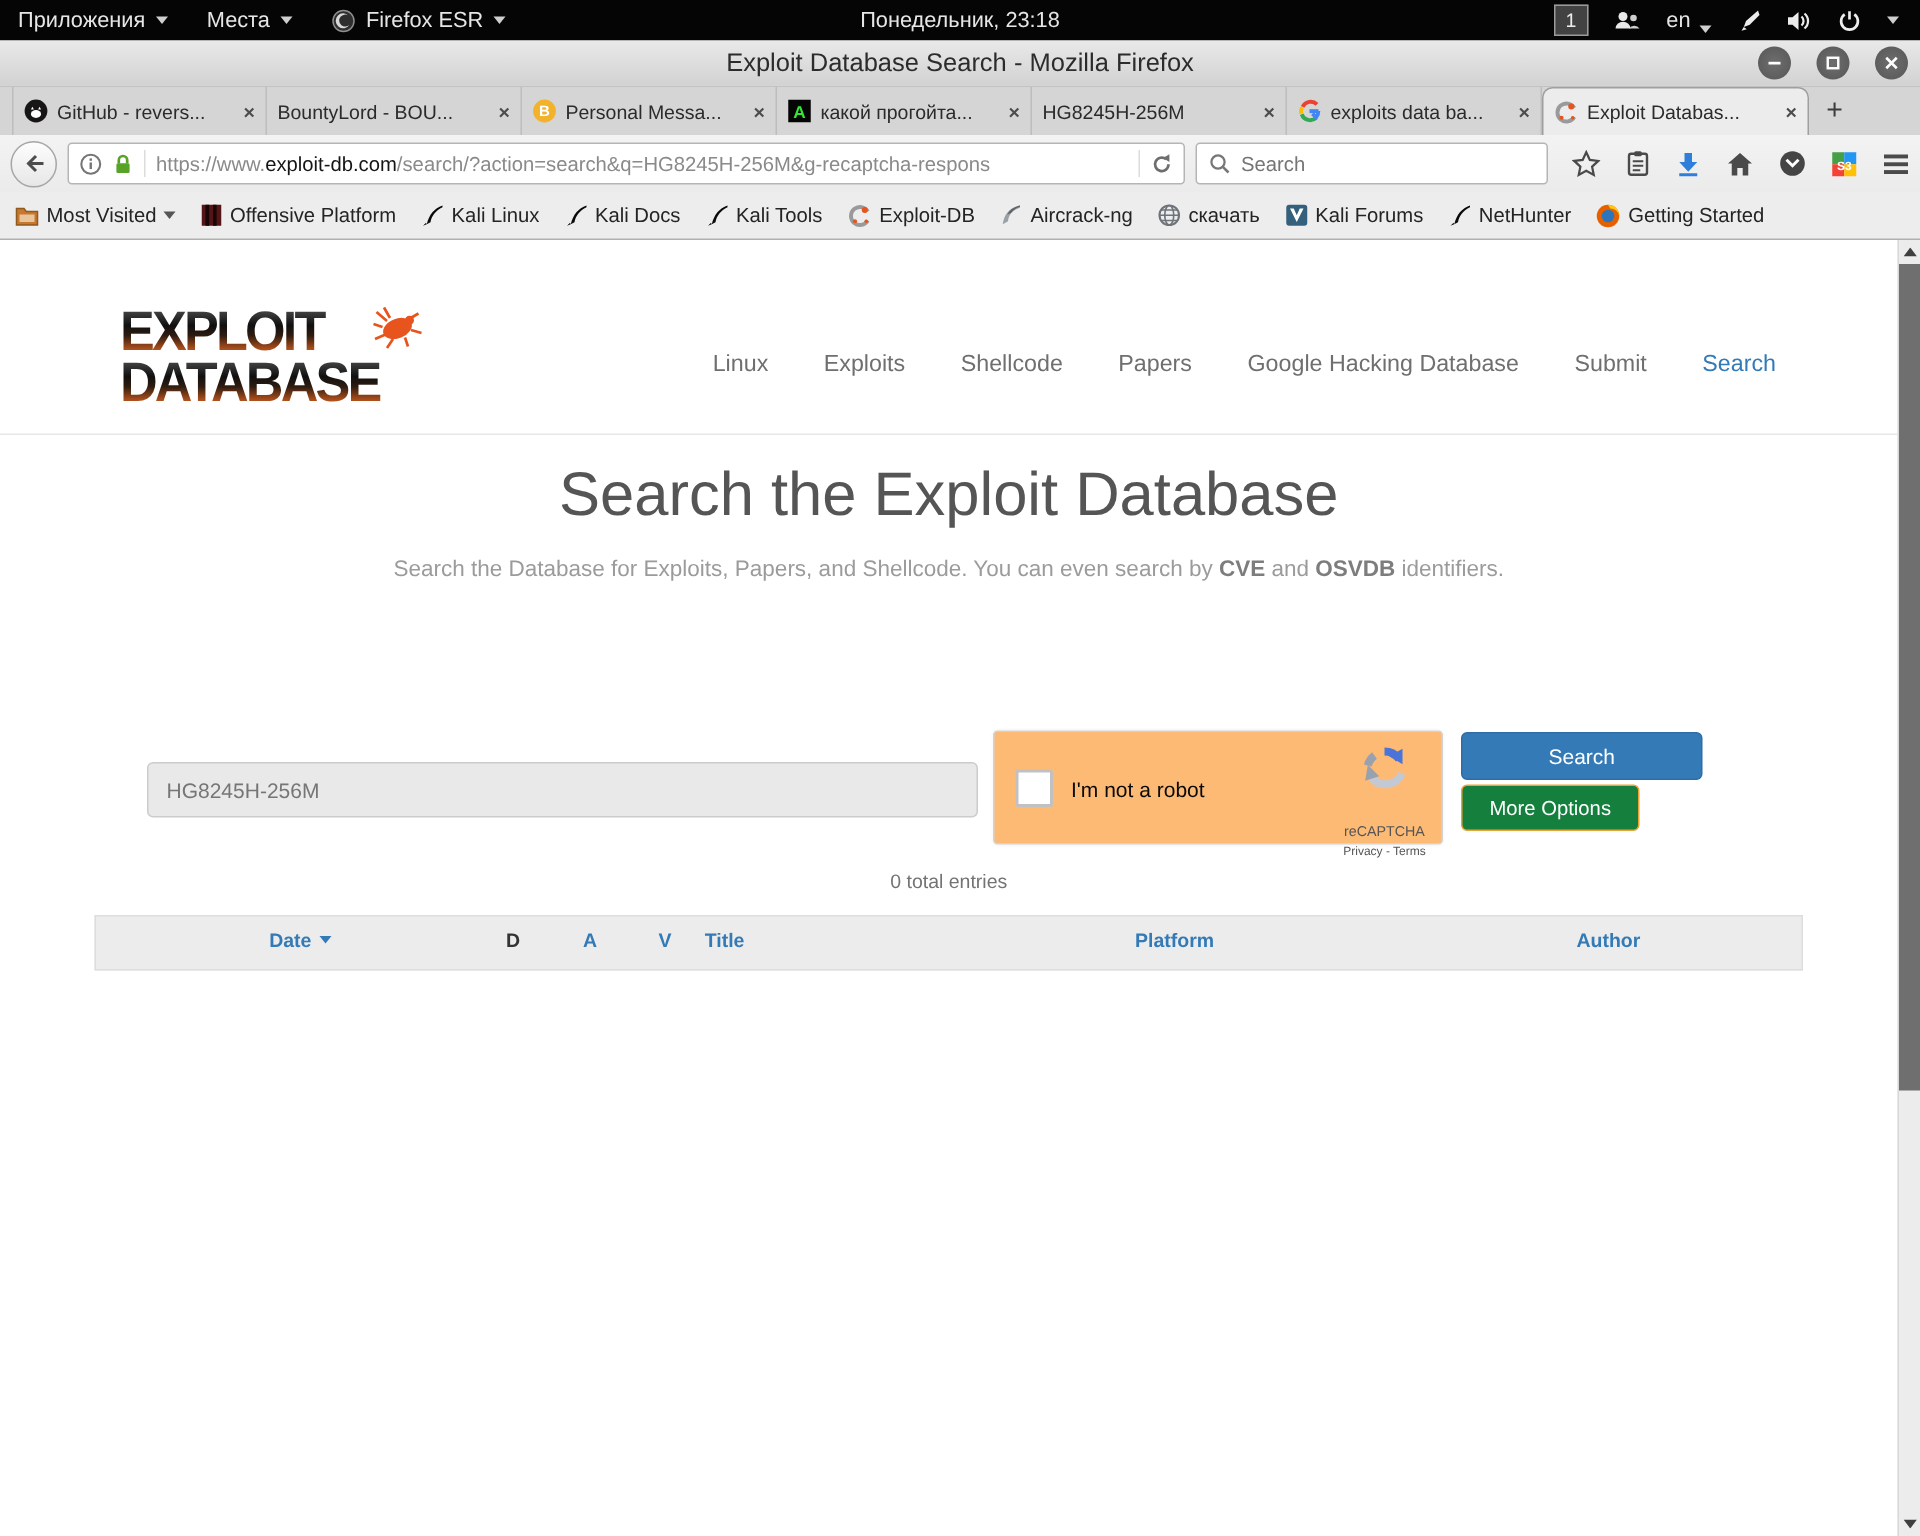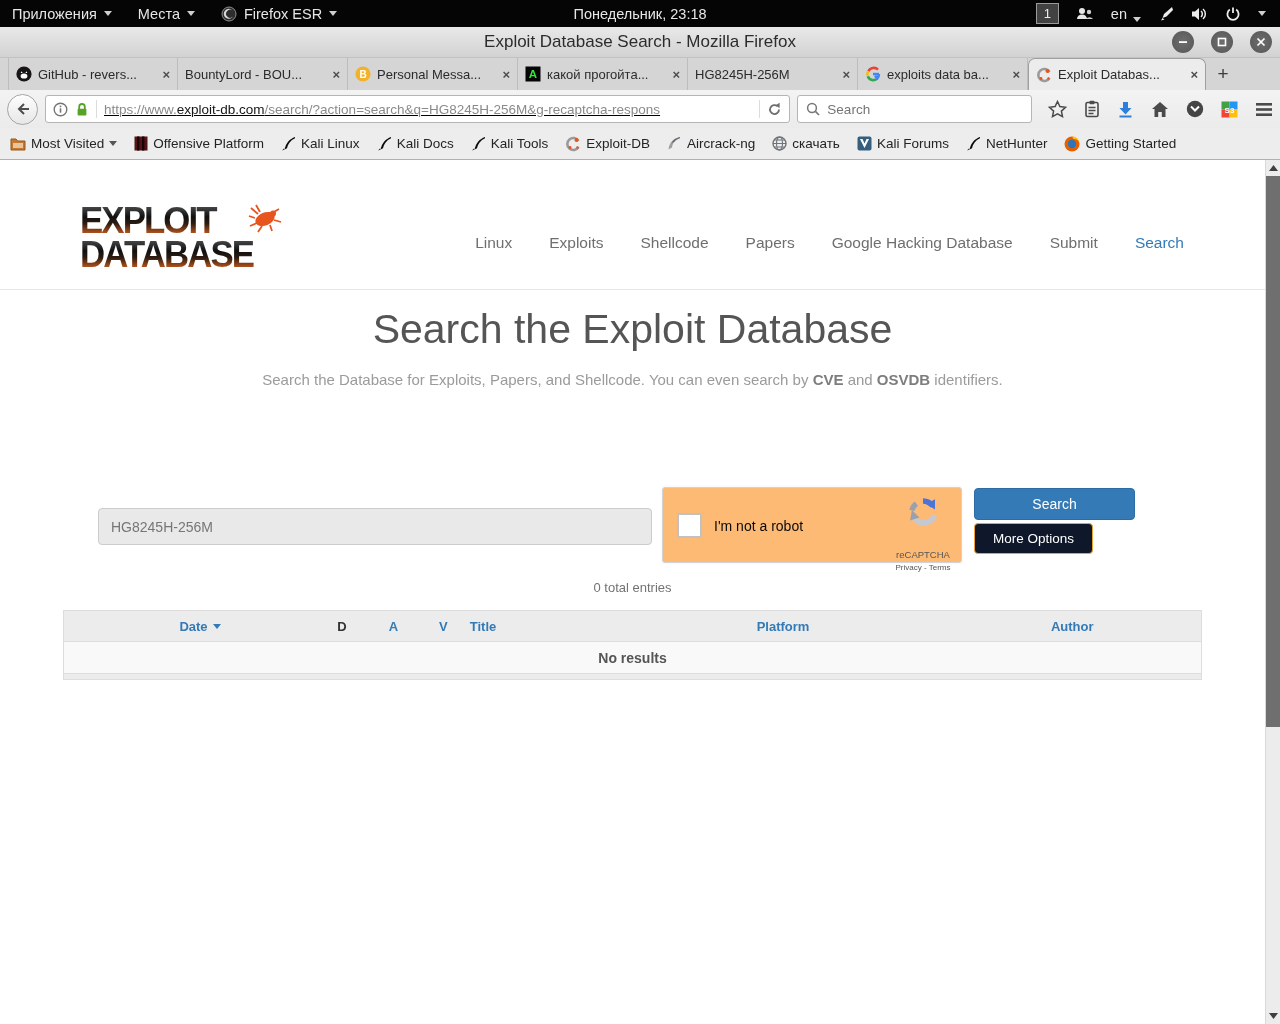--- a/index.html
+++ b/index.html
@@ -28,21 +28,21 @@
   .tab:first-child { border-left: 1px solid #bdbdbd; }
   .tab.active { background: #ececec; border: 1px solid #9f9f9f; border-bottom: none; border-radius: 7px 7px 0 0; width: 178px; }
   .tab-label { flex: 1; white-space: nowrap; overflow: hidden; }
   .tab-close { color: #4c4c4c; font-size: 13px; font-weight: bold; line-height: 1; }
   .newtab { width: 34px; display: flex; align-items: center; justify-content: center; font-size: 19px; color: #3d3d3d; }
   .favicon { width: 16px; height: 16px; flex: 0 0 16px; }
 
   
   .navbar { height: 38px; background: linear-gradient(#f4f3f4, #ecebec); display: flex; align-items: center; padding: 0 7px; gap: 7px; }
   .backbtn { width: 31px; height: 31px; border-radius: 50%; border: 1px solid #a6a6a6; background: linear-gradient(#fdfdfd, #e7e7e7); display: flex; align-items: center; justify-content: center; flex: 0 0 31px; }
-  .urlbar { width: 787px; height: 28px; background: #fff; border: 1px solid #b5b5b5; border-radius: 3px; display: flex; align-items: center; padding: 0 7px; gap: 7px; font-size: 13.5px; text-decoration: underline; }
+  .urlbar { width: 787px; height: 28px; background: #fff; border: 1px solid #b5b5b5; border-radius: 3px; display: flex; align-items: center; padding: 0 7px; gap: 7px; font-size: 13.5px; }
   .url-text { white-space: nowrap; overflow: hidden; color: #8a8a8a; flex: 1; }
   .url-domain { color: #151515; }
   .vsep { width: 1px; height: 18px; background: #dcdcdc; flex: 0 0 1px; }
   .searchbar { width: 247px; height: 28px; background: #fff; border: 1px solid #b5b5b5; border-radius: 3px; display: flex; align-items: center; padding: 0 8px; gap: 7px; }
   .searchbar input { border: none; outline: none; flex: 1; font-size: 13.5px; color: #444; background: transparent; font-family: "Liberation Sans", sans-serif; }
   .tool-icons { display: flex; align-items: center; gap: 17px; margin-left: 9px; }
 
   
   .bookmarksbar { height: 32px; background: #ededed; border-bottom: 1px solid #b0b0b0; display: flex; align-items: center; padding: 0 10px; gap: 17px; font-size: 13.5px; color: #242424; }
   .bm { display: flex; align-items: center; gap: 5px; }
@@ -74,21 +74,21 @@
   .captcha { position: absolute; left: 662px; top: 327px; width: 300px; height: 76px; background: #fdba74; border: 1px solid #d3d3d3; border-radius: 3px; box-shadow: 0 0 3px rgba(0,0,0,.06); }
   .captcha-check { position: absolute; left: 14px; top: 25px; width: 25px; height: 25px; background: #fff; border: 2px solid #c1c1c1; border-radius: 2px; }
   .captcha-label { position: absolute; left: 51px; top: 30px; font-size: 14px; color: #0a0a0a; }
   .captcha-right { position: absolute; right: 7px; top: 9px; width: 62px; text-align: center; }
   .cap-brand { font-size: 9.5px; color: #555; margin-top: 20px; }
   .cap-links { font-size: 8px; color: #555; margin-top: 3px; }
   .captcha-right svg { margin: 0 auto; }
 
   .btn { position: absolute; border-radius: 4px; color: #fff; display: flex; align-items: center; justify-content: center; }
   .btn-search { left: 974px; top: 328px; width: 161px; height: 32px; background: #337ab7; border: 1px solid #2e6da4; font-size: 14px; }
-  .btn-more { left: 974px; top: 363px; width: 119px; height: 31px; background: #0f172a; border: 1px solid #eea236; font-size: 13.5px; }
+  .btn-more { left: 974px; top: 363px; width: 119px; height: 31px; background: #15803d; border: 1px solid #eea236; font-size: 13.5px; }
 
   .total-entries { position: absolute; top: 420px; width: 100%; text-align: center; font-size: 13px; color: #737373; }
 
   .results { position: absolute; left: 63px; top: 450px; width: 1139px; border: 1px solid #ddd; background: #ececec; padding-bottom: 5px; }
   .results-head { display: flex; height: 30px; align-items: center; font-size: 13px; font-weight: bold; color: #337ab7; }
   .th { display: flex; align-items: center; justify-content: center; }
   .th-date { width: 237px; gap: 5px; margin-left: 20px; }
   .th-d { width: 53px; color: #333; }
   .th-a { width: 52px; }
   .th-v { width: 50px; }
@@ -505,21 +505,20 @@
           <span>Date</span>
           <span class="sort-caret"></span>
         </div>
         <div class="th th-d">D</div>
         <div class="th th-a">A</div>
         <div class="th th-v">V</div>
         <div class="th th-title">Title</div>
         <div class="th th-platform">Platform</div>
         <div class="th th-author">Author</div>
       </div>
-      <div class="results-row">No results</div>
     </div>
 
   </div>
 
   <div class="scrollbar">
     <div class="sb-btn sb-up">
       <svg width="9" height="6" viewBox="0 0 9 6">
           <polygon points="4.5,0 9,6 0,6" fill="#3f3f3f"></polygon>
         </svg>
     </div>

